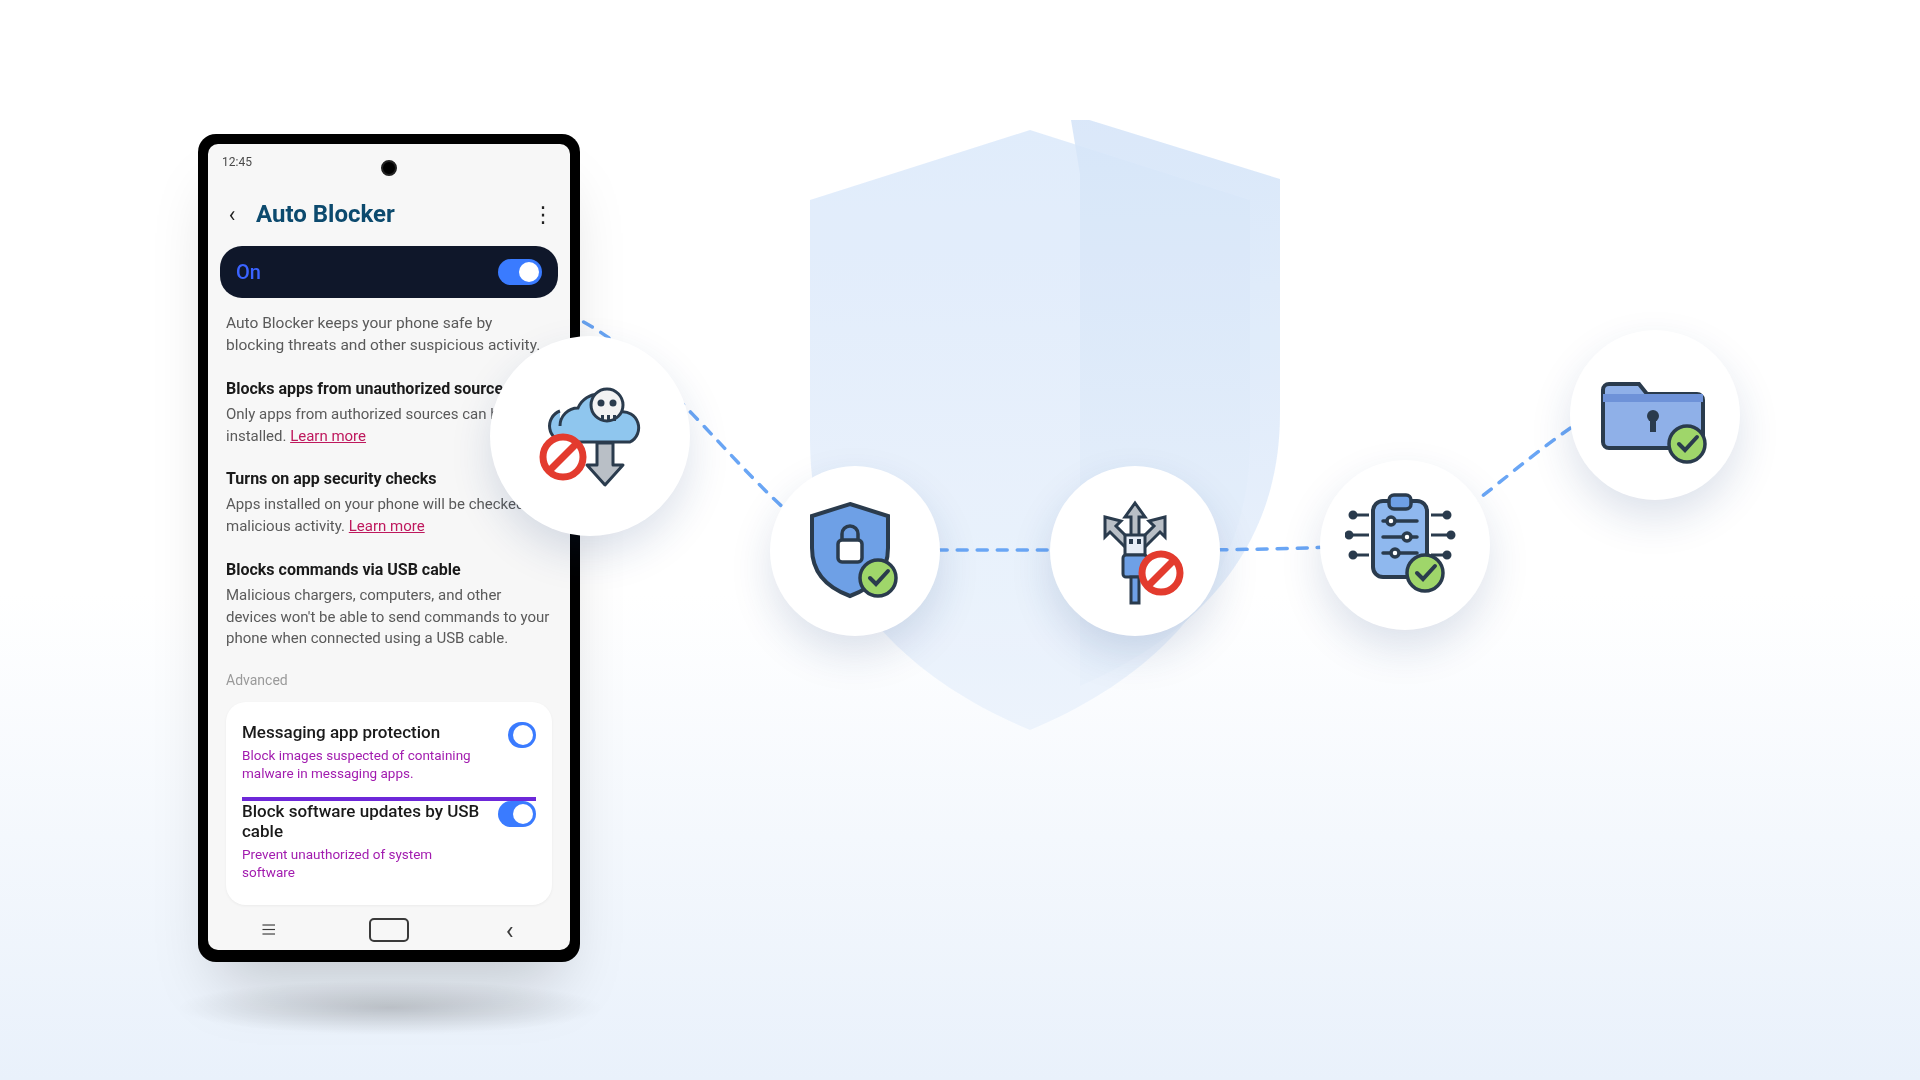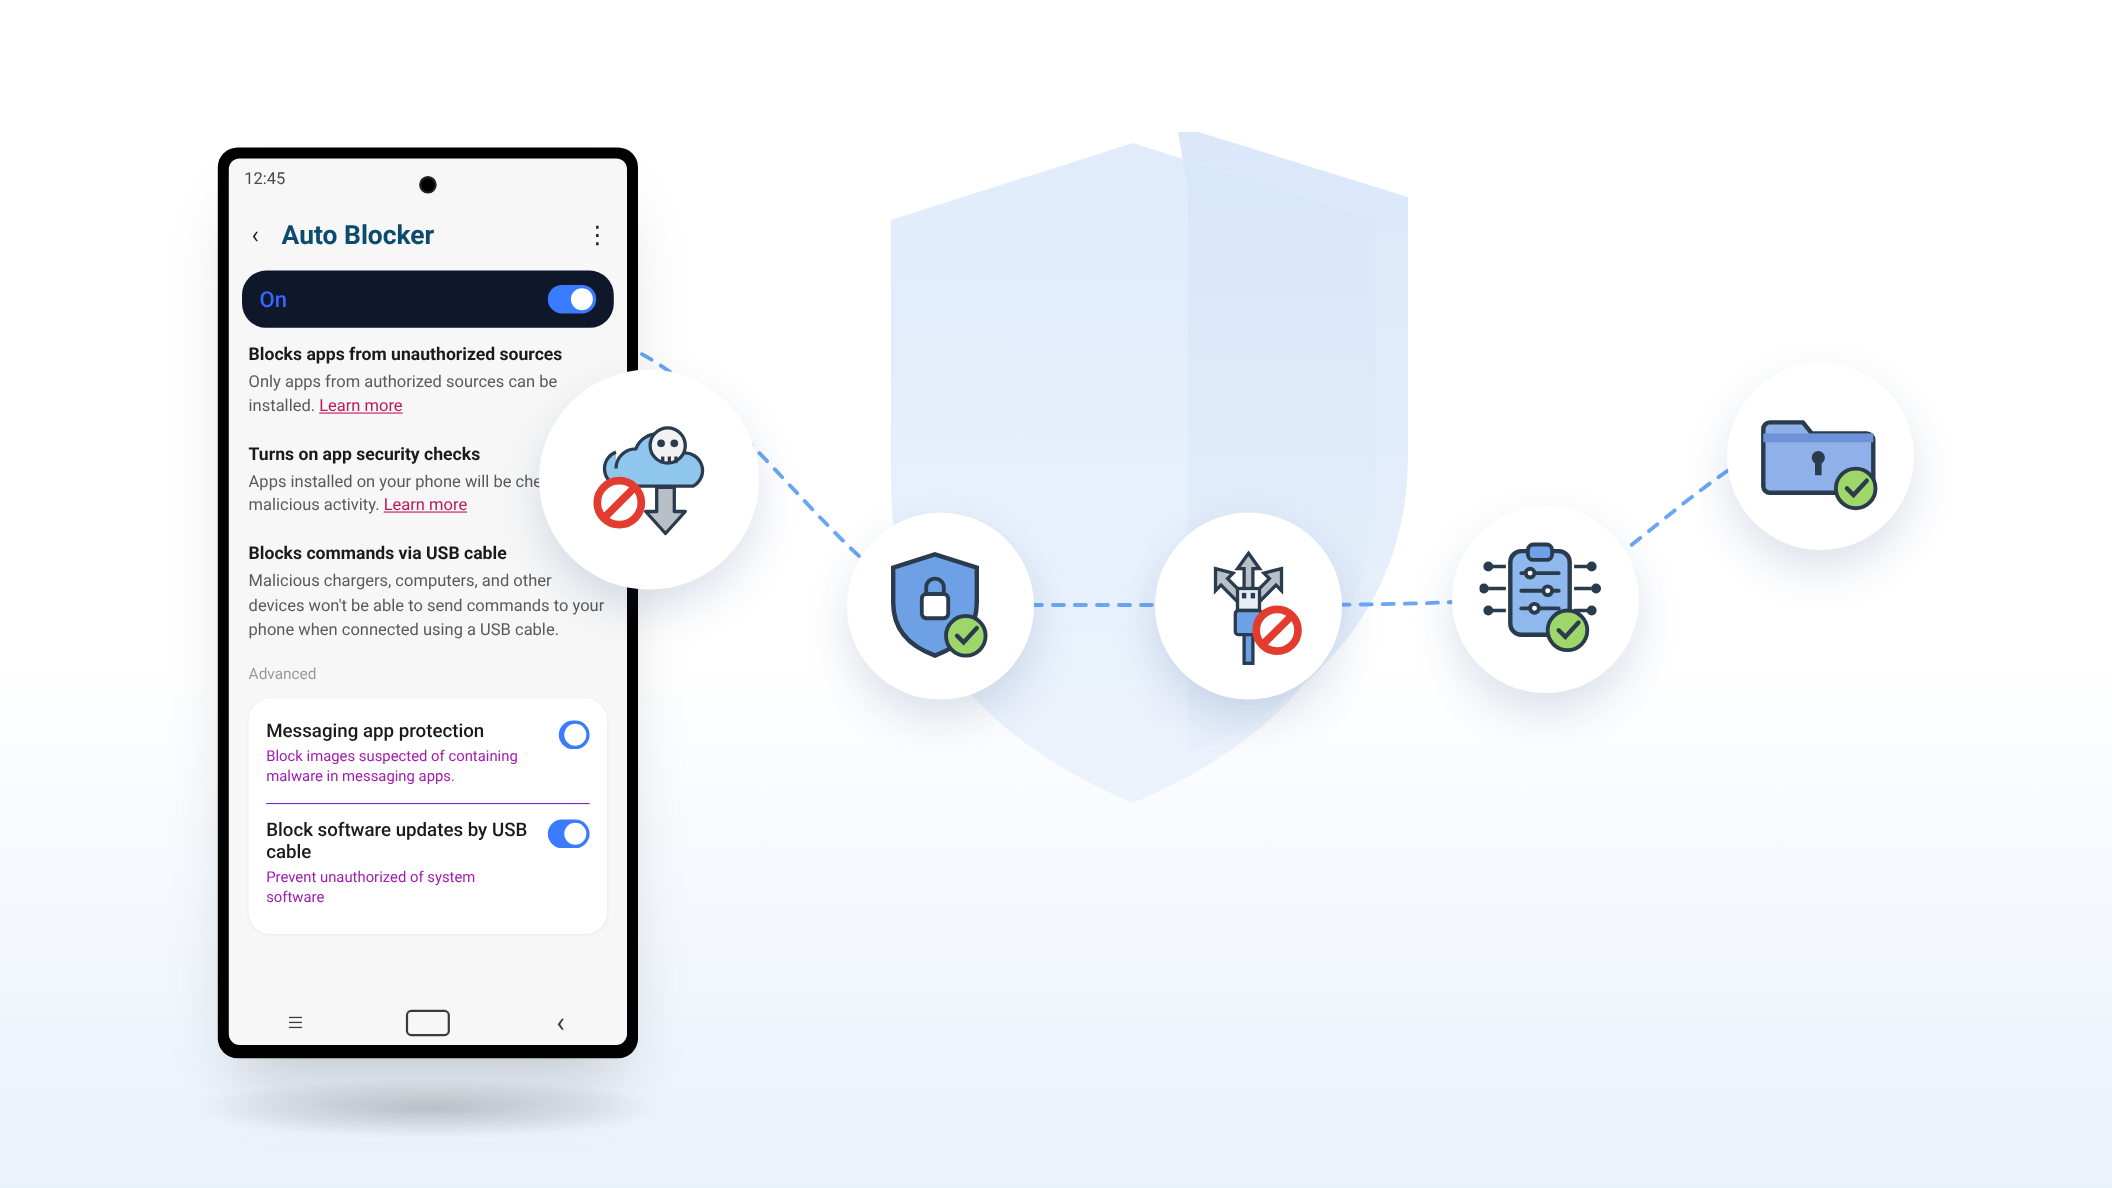--- a/index.html
+++ b/index.html
@@ -11,41 +11,41 @@
 
   
   .dash-path { position:absolute; left:430px; top:250px; width:1400px; height:500px; pointer-events:none; }
 
   
   .phone { position:absolute; left:198px; top:134px; width:382px; height:828px; background:#000; border-radius:18px; padding:10px 10px 12px 10px; box-shadow:0 40px 60px -20px rgba(0,0,0,.18); }
   .phone-shadow { position:absolute; left:175px; top:980px; width:430px; height:55px; background:radial-gradient(ellipse at center, rgba(0,0,0,.18) 0%, rgba(0,0,0,0) 70%); border-radius:50%; }
   .screen { width:100%; height:100%; background:#f7f7f7; border-radius:10px; overflow:hidden; position:relative; display:flex; flex-direction:column; }
   .camera { position:absolute; top:16px; left:50%; transform:translateX(-50%); width:16px; height:16px; background:#000; border-radius:50%; border:2px solid #222; }
 
-  .statusbar { height:36px; display:flex; align-items:center; padding:0 14px; font-size:15px; color:#4a4a4a; }
+  .statusbar { height:36px; display:flex; align-items:center; padding:0 14px; font-size:12px; color:#4a4a4a; }
   .appbar { display:flex; align-items:center; padding:20px 14px 18px 10px; gap:10px; }
   .back { width:28px; height:28px; display:flex; align-items:center; justify-content:center; font-size:22px; color:#222; cursor:pointer;}
   .title { font-size:24px; font-weight:700; color:#0c4a6e; flex:1;}
   .more { width:28px; height:28px; display:flex; align-items:center; justify-content:center; font-size:22px; color:#222; cursor:pointer; letter-spacing:-2px;}
 
   .on-row { margin:0 12px 14px 12px; background:#0f172a; border-radius:22px; height:52px; display:flex; align-items:center; justify-content:space-between; padding:0 16px; }
   .on-row span.lbl { color:#3a63ff; font-size:20px; font-weight:500;}
 
   .toggle { width:44px; height:26px; background:#3a7bff; border-radius:13px; position:relative; cursor:pointer;}
   .toggle::after { content:""; position:absolute; right:3px; top:3px; width:20px; height:20px; background:#fff; border-radius:50%;}
 
   .content { flex:1; overflow:hidden; padding:0 18px;}
   .desc { font-size:15.5px; color:#5a5a5a; line-height:1.45; margin-bottom:22px;}
   .sec h4 { font-size:16px; font-weight:700; color:#1a1a1a; margin-bottom:6px;}
   .sec p { font-size:15px; color:#5a5a5a; line-height:1.45; margin-bottom:22px;}
   .sec a { color:#be185d; text-decoration:underline; cursor:pointer;}
   .subhead { font-size:14px; color:#9a9a9a; margin:8px 0 14px 0;}
   .card { background:#fff; border-radius:20px; padding:14px 16px 10px 16px; box-shadow:0 1px 3px rgba(0,0,0,.05);}
   .card-row { display:flex; align-items:flex-start; gap:12px; padding:6px 0 14px 0;}
-  .card-row + .card-row { border-top:1px solid #6d28d9; padding-top:14px;}
+  .card-row + .card-row { border-top:4px solid #6d28d9; padding-top:0;}
   .card-row .txt h5 { font-size:17px; color:#1a1a1a; font-weight:500; margin-bottom:4px;}
   .card-row .txt p { font-size:13.5px; color:#a21caf; line-height:1.35;}
   .navbar { height:40px; display:flex; align-items:center; justify-content:space-around; border-top:0; margin-top:auto;}
   .navbar span { color:#3a3a3a; font-size:20px; display:flex; align-items:center; justify-content:center; width:40px; height:24px; cursor:pointer;}
   .nav-recent::before{content:"|||"; letter-spacing:1px; transform:rotate(90deg); font-size:14px; font-weight:600;}
   .nav-home{ width:18px; height:18px; border:2px solid #3a3a3a; border-radius:5px;}
   .nav-back-sys::before{content:"‹"; font-size:26px;}
 
   
   .bubble { position:absolute; width:170px; height:170px; background:#fff; border-radius:50%; box-shadow:0 18px 40px rgba(30,60,120,.15); display:flex; align-items:center; justify-content:center;}
@@ -96,20 +96,21 @@
       <div class="title">Auto Blocker</div>
       <div class="more">⋮</div>
     </div>
 
     <div class="on-row">
       <span class="lbl">On</span>
       <div class="toggle"></div>
     </div>
 
     <div class="content">
+      <p class="desc">Auto Blocker keeps your phone safe by blocking threats and other suspicious activity.</p>
 
       <div class="sec">
         <h4>Blocks apps from unauthorized sources</h4>
         <p>
           <span>Only apps from authorized sources can be installed. </span><a>Learn more</a>
         </p>
       </div>
 
       <div class="sec">
         <h4>Turns on app security checks</h4>

